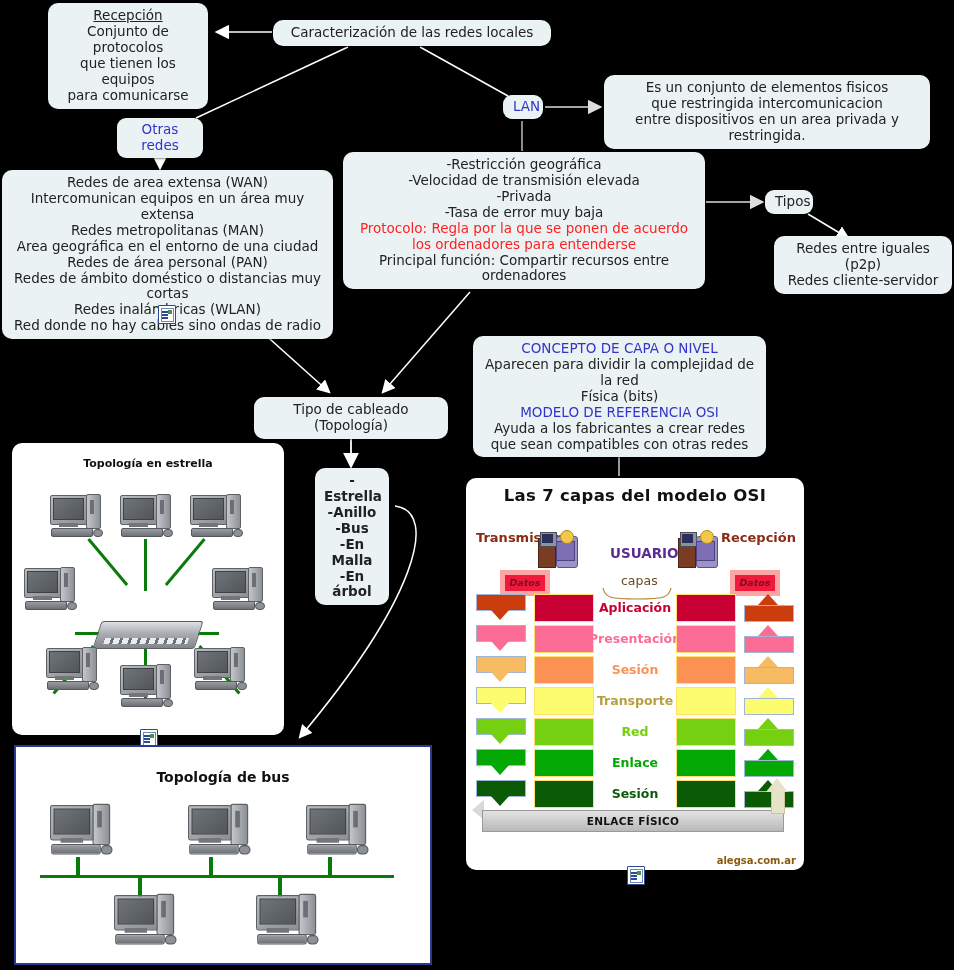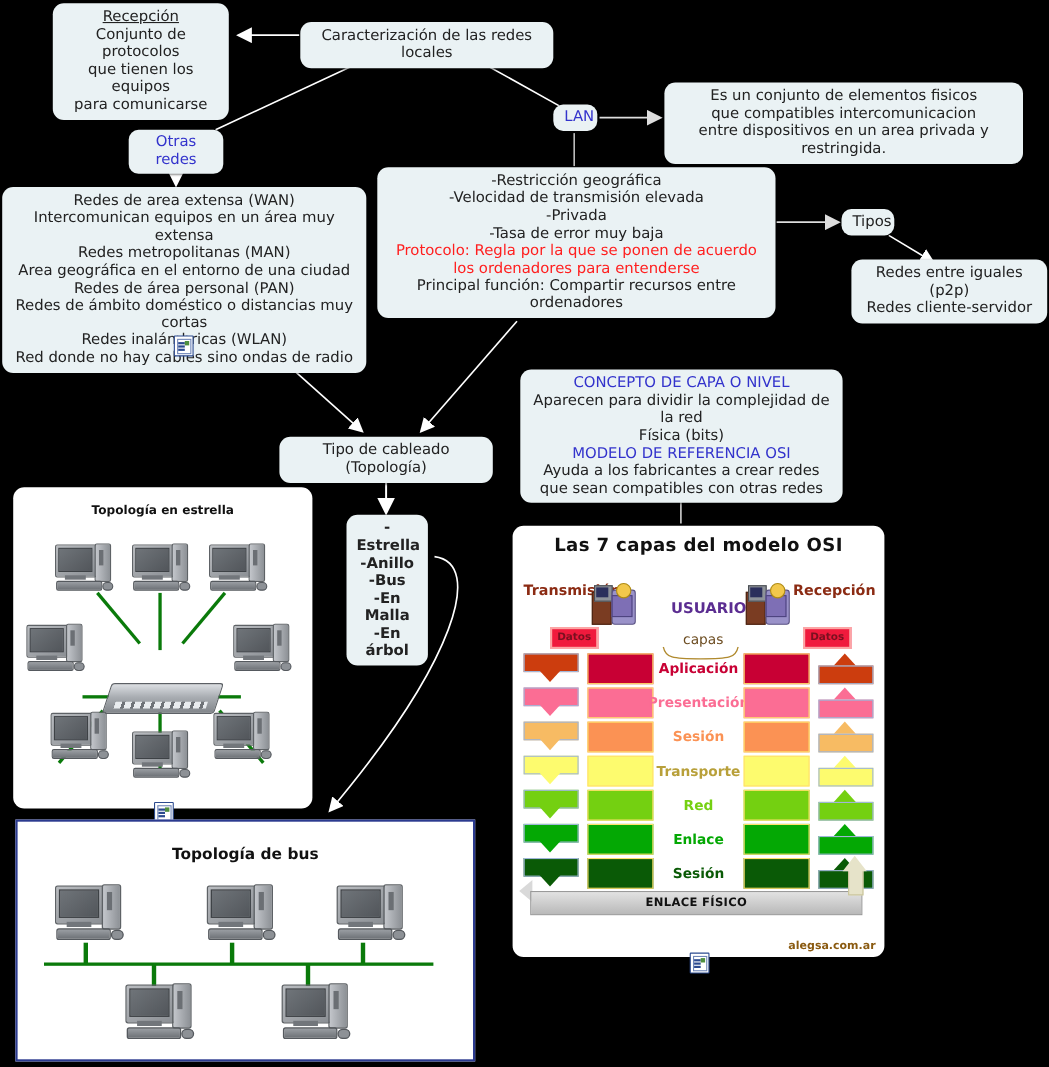--- a/index.html
+++ b/index.html
@@ -72,22 +72,22 @@
     font-weight:bold;font-size:16.5px;color:#111;letter-spacing:.3px;}
   .osi-side{position:absolute;font-weight:bold;font-size:13px;color:#8B2B13;}
   .osi-usuario{position:absolute;font-weight:bold;font-size:13.5px;color:#5b2d91;}
   .osi-capas{position:absolute;font-size:12.5px;color:#6b4b1f;}
   .layerlabel{position:absolute;width:110px;text-align:center;font-size:12.5px;font-weight:bold;}
   .layerbox{position:absolute;width:58px;height:26px;border:1.5px solid #ffe06b;}
   .arrowblk{position:absolute;width:48px;}
   .arrowblk .body{position:absolute;left:0;top:0;width:48px;height:15px;border:1px solid #9fb6d8;}
   .arrowblk .tip{position:absolute;left:14px;top:15px;width:0;height:0;border-left:10px solid transparent;border-right:10px solid transparent;}
   .arrowblk.up .tip{top:-11px;border-left:10px solid transparent;border-right:10px solid transparent;}
-  .datosbox{position:absolute;width:40px;height:16px;background:#f01a3d;border:2px solid #fca5a5;
-    color:#7a1020;font-size:9.5px;font-weight:bold;text-align:center;line-height:16px;}
+  .datosbox{position:absolute;width:40px;height:16px;background:#f01a3d;border:5px solid #fca5a5;
+    color:#7a1020;font-size:9.5px;font-weight:bold;text-align:center;line-height:16px;font-style:italic;}
   .person{position:absolute;width:44px;height:40px;}
   .person .chair{position:absolute;left:18px;top:6px;width:20px;height:30px;background:#9a92c9;border:1px solid #5a5284;border-radius:3px;}
   .person .head{position:absolute;left:22px;top:0px;width:12px;height:12px;background:#f2c84b;border-radius:50%;border:1px solid #b08c14;}
   .person .body2{position:absolute;left:18px;top:11px;width:17px;height:18px;background:#7e6fb5;border:1px solid #4e4480;}
   .person .desk{position:absolute;left:0px;top:8px;width:16px;height:28px;background:#7a3c22;border:1px solid #4b2413;}
   .person .mon2{position:absolute;left:2px;top:2px;width:15px;height:13px;background:#8e9299;border:1px solid #4a4e53;}
   .person .mon2i{position:absolute;left:4px;top:4px;width:11px;height:9px;background:#2b2f5c;}
 
   .enlacebar{position:absolute;left:16px;top:332px;width:300px;height:20px;
     background:linear-gradient(180deg,#e2e2e2,#b9b9b9);border:1px solid #9a9a9a;}
@@ -143,42 +143,42 @@
 
     <line x1="351" y1="422" x2="351" y2="466" stroke="#fff" stroke-width="1.8" marker-end="url(#ah)"></line>
 
     <line x1="200" y1="494" x2="139" y2="459" stroke="#fff" stroke-width="1.5" marker-end="url(#ah)"></line>
 
     <path d="M395,506 C440,512 415,600 300,737" fill="none" stroke="#fff" stroke-width="1.5" marker-end="url(#ah)"></path>
 
     <line x1="619" y1="452" x2="619" y2="476" stroke="#cccccc" stroke-width="1.5"></line>
   </svg>
 
-  <div class="node" style="left:273px;top:20px;width:230px;">
+  <div class="node" style="left:273px;top:20px;width:278px;">
     <span>Caracterización de las redes locales</span>
   </div>
 
   <div class="node" style="left:48px;top:3px;width:160px;">
     <div class="u">Recepción</div>
     <div>Conjunto de protocolos</div>
     <div>que tienen los equipos</div>
     <div>para comunicarse</div>
   </div>
 
   <div class="node small blue" style="left:117px;top:118px;width:86px;">
     <span>Otras redes</span>
   </div>
 
   <div class="node small blue" style="left:503px;top:95px;width:40px;">
     <span>LAN</span>
   </div>
 
   <div class="node" style="left:604px;top:75px;width:326px;">
     <div>Es un conjunto de elementos fisicos</div>
-    <div>que compatibles intercomunicacion</div>
+    <div>que restringida intercomunicacion</div>
     <div>entre dispositivos en un area privada y restringida.</div>
   </div>
 
   <div class="node" style="left:2px;top:170px;width:331px;">
     <div>Redes de area extensa (WAN)</div>
     <div>Intercomunican equipos en un área muy extensa</div>
     <div>Redes metropolitanas (MAN)</div>
     <div>Area geográfica en el entorno de una ciudad</div>
     <div>Redes de área personal (PAN)</div>
     <div>Redes de ámbito doméstico o distancias muy cortas</div>

